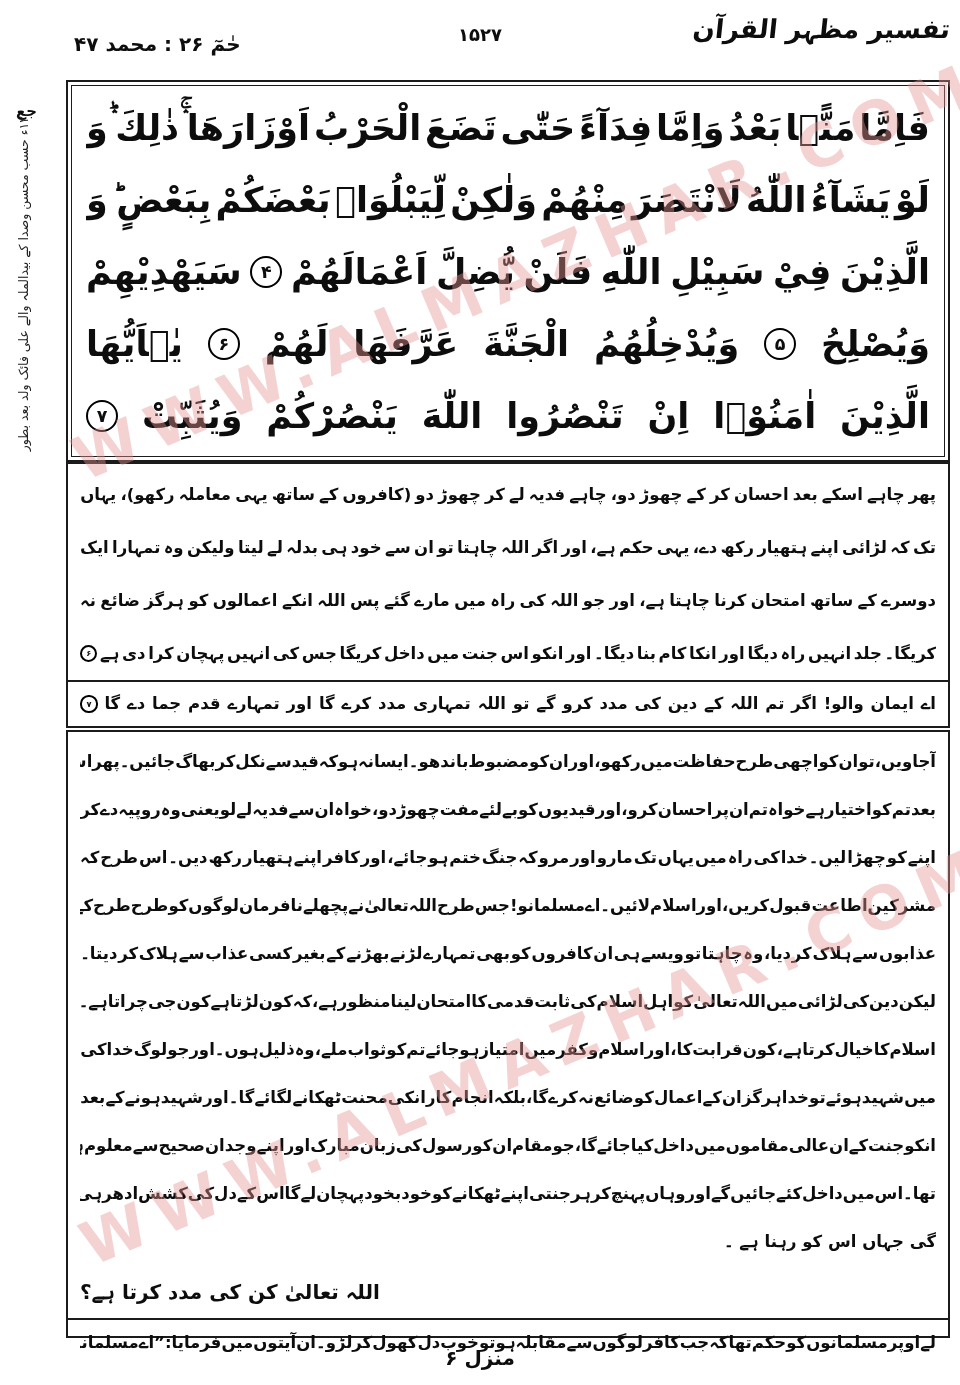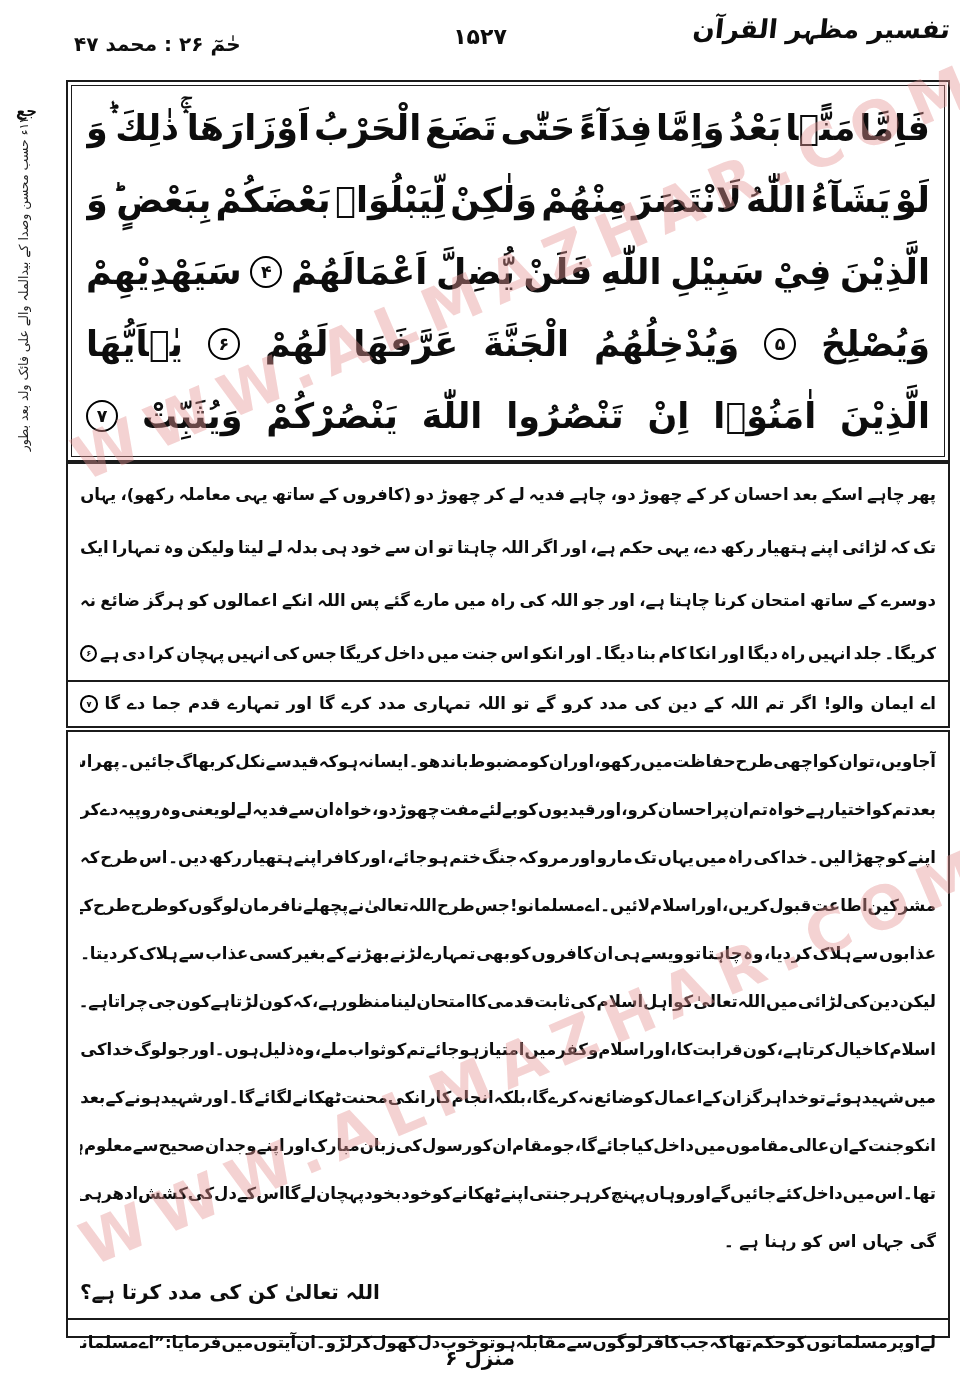--- a/index.html
+++ b/index.html
@@ -8,21 +8,21 @@
     background:#ffffff; overflow:hidden;
     font-family:"DejaVu Sans", sans-serif; color:#0d0d0d;
   }
   
   .hdr-title{
     position:absolute; top:14px; right:10px; font-size:26px; font-weight:bold;
     transform:skewX(-6deg); letter-spacing:-1px;
   }
   .hdr-page{
     position:absolute; top:24px; left:0; right:0; text-align:center;
-    font-size:22px; font-weight:bold; letter-spacing:2px;
+    font-size:18px; font-weight:bold; letter-spacing:2px;
   }
   .hdr-ref{
     position:absolute; top:32px; left:74px; font-size:20px; font-weight:bold;
   }
   
   .margin-mark{position:absolute; top:86px; left:16px; font-size:15px; font-weight:bold;margin-top:16px;}
   .margin-note{
     position:absolute; left:16px; top:456px; transform:rotate(-90deg);
     transform-origin:left top; white-space:nowrap; font-size:12.5px; color:#222;
     width:340px; overflow:hidden;

